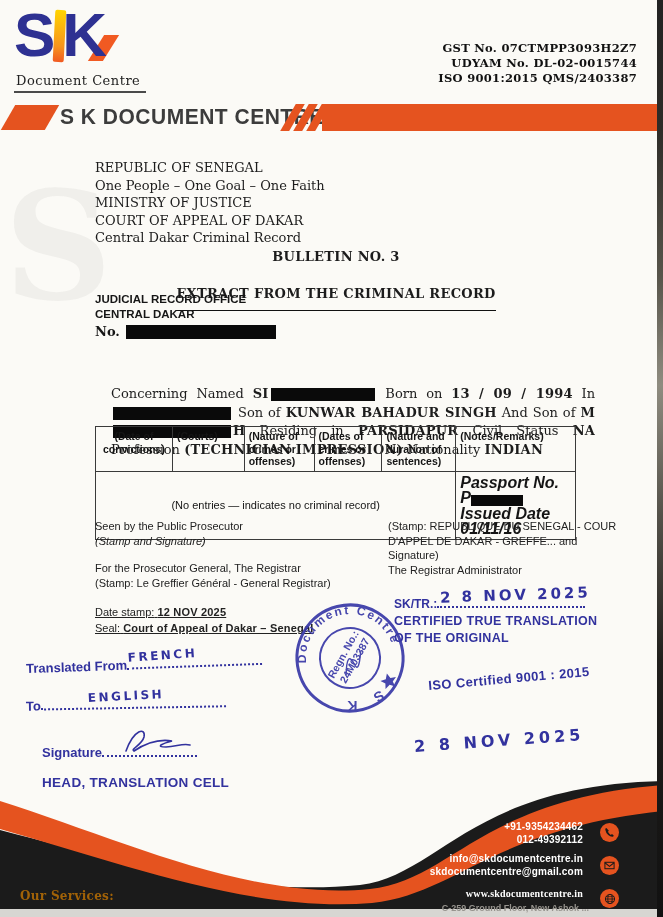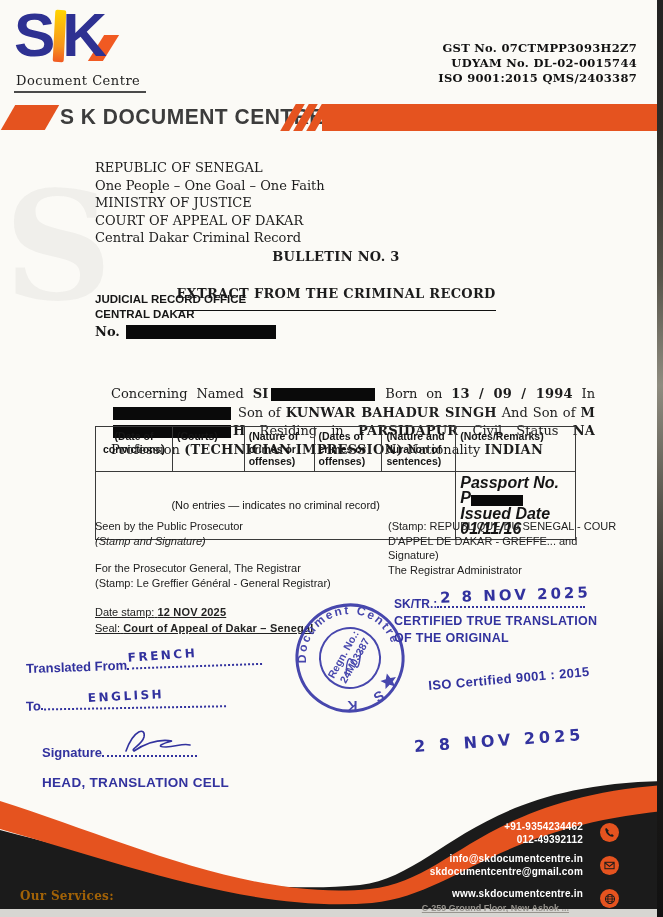--- a/index.html
+++ b/index.html
@@ -80,22 +80,22 @@
   .date2{position:absolute;left:414px;top:731px;z-index:5;transform:rotate(-4deg);
     font:bold 16px "DejaVu Sans",sans-serif;letter-spacing:4px;white-space:nowrap;}
   .round-stamp{position:absolute;left:292px;top:600px;z-index:6;transform:rotate(-14deg);opacity:.93;}
   
   .footer-svg{position:absolute;left:0;top:777px;z-index:1;}
   .our-services{position:absolute;left:8px;top:889px;z-index:3;color:#a16207;
     font:bold 12px "DejaVu Serif",serif;letter-spacing:.3px;margin-left:12px;}
   .contact{position:absolute;right:80px;top:821px;z-index:3;text-align:right;color:#fff;
     font:bold 10px/12.5px "Liberation Sans",sans-serif;letter-spacing:.2px;}
   .contact .grp{margin-bottom:7px;}
-  .addr{position:absolute;right:94px;top:903px;z-index:3;color:#97948e;
-    font:bold 9px "Liberation Sans",sans-serif;text-decoration:underline;}
+  .addr{position:absolute;right:74px;top:903px;z-index:3;color:#97948e;
+    font:bold 9px "Liberation Sans",sans-serif;}
   .icon-col{position:absolute;left:600px;top:823px;z-index:3;}
   .ic{width:19px;height:19px;border-radius:50%;background:#e5531f;margin-bottom:14px;
     display:flex;align-items:center;justify-content:center;}
 </style>
 </head>
 <body>
 
 <div class="page">
 
   <div class="watermark">S</div>
@@ -261,21 +261,21 @@
 
   <div class="contact">
     <div class="grp">
       <div>+91-9354234462</div>
       <div>012-49392112</div>
     </div>
     <div class="grp">
       <div>info@skdocumentcentre.in</div>
       <div>skdocumentcentre@gmail.com</div>
     </div>
-    <div class="grp" style="margin-top:10px;">
+    <div class="grp" style="margin-top:10px;font-family:Liberation Serif, serif;">
       <div>www.skdocumentcentre.in</div>
     </div>
   </div>
   <div class="addr">C-259 Ground Floor, New Ashok ...</div>
 
   <div class="icon-col">
     <div class="ic">
       <svg width="11" height="11" viewBox="0 0 12 12">
           <path d="M2.6,1.2 q-1.4,0.2 -1.2,1.8 q0.6,3.6 3.2,5.6 q2,1.6 4.4,1.9 q1.5,0.1 1.6,-1.3 l-1.9,-1.5 -1.2,0.9 q-2.2,-1.1 -3.2,-3.3 l1,-1.1 Z" fill="#1b1b1b"></path>
         </svg>

